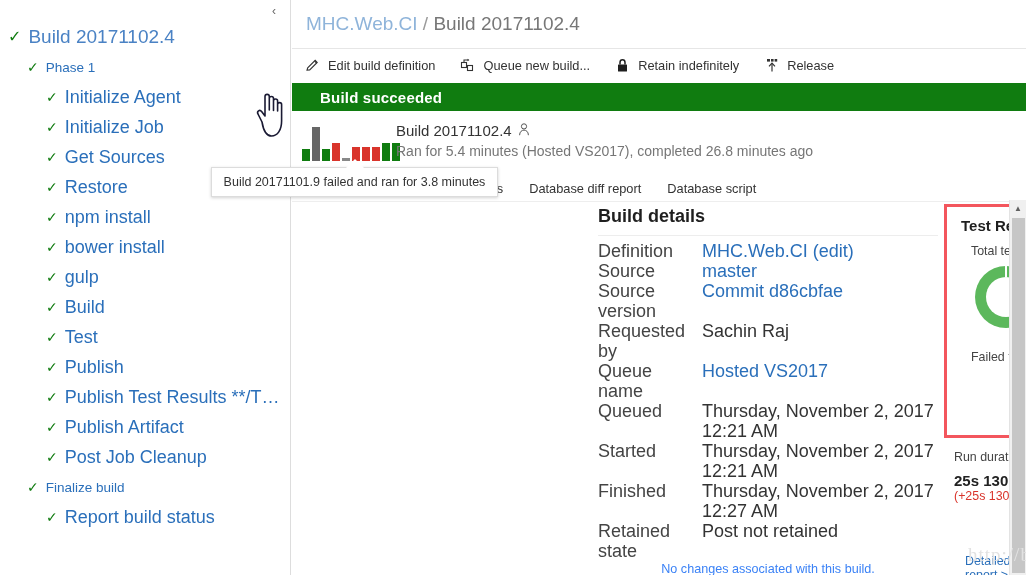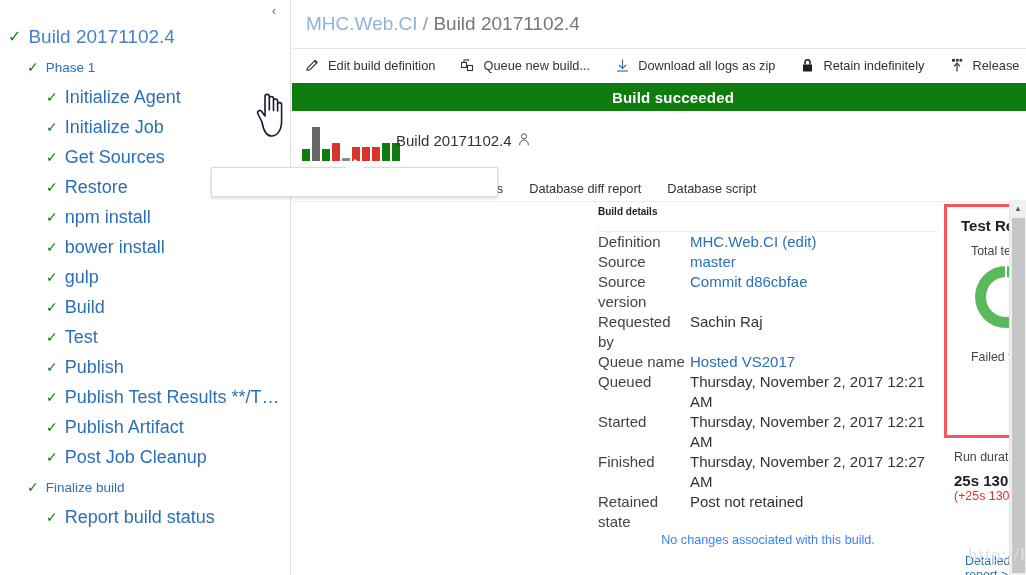--- a/index.html
+++ b/index.html
@@ -82,21 +82,20 @@
   }
   .tb-icon svg { display: block; }
 
   
   .status-banner {
     position: absolute; left: 0; top: 83px; right: 0; height: 28px;
     background: #107c10; color: #fff;
     font-size: 15px; font-weight: bold;
     display: flex; align-items: center; padding-left: 28px;
     letter-spacing: .2px;
-    justify-content: center;
   }
 
   
   .build-row {
     position: absolute; left: 0; top: 111px; right: 0; height: 60px;
     display: flex; align-items: center; padding-left: 8px;
   }
   .sparkline {
     width: 82px; height: 40px;
     display: flex; align-items: flex-end; gap: 2px;
@@ -138,25 +137,26 @@
     border-left: 9px solid transparent; border-right: 9px solid transparent;
     border-bottom: 9px solid #fff;
   }
 
   
   .cursor-hand { position: absolute; left: 248px; top: 88px; z-index: 40; }
 
   
   .left-col { position: absolute; left: 306px; top: 206px; width: 340px; }
   .sec-title {
-    font-size: 10px; font-weight: bold; color: #1f1f1f;
-    padding-bottom: 14px; border-bottom: 1px solid #ededed;
+    font-size: 18px; font-weight: bold; color: #1f1f1f;
+    padding-bottom: 8px; border-bottom: 1px solid #ededed;
+    margin-bottom: 5px;
   }
   .sec-title.spaced { margin-top: 20px; }
-  .kv { display: flex; font-size: 15px; line-height: 20px; }
+  .kv { display: flex; font-size: 18px; line-height: 20px; gap: 12px; }
   .kv .k { width: 92px; color: #444; flex: 0 0 92px; }
   .kv .v { color: #333; }
   .kv .v.link { color: #2a6fba; cursor: pointer; }
   .plain-note { font-size: 12.6px; color: #3b82f6; line-height: 17px; text-align: center; }
 
   
   .right-col { position: absolute; left: 652px; top: 204px; width: 342px; }
   .test-results-card {
     position: relative; border: 3px solid #f3565d;
     background: #fff; padding: 10px 14px 14px 14px;
@@ -320,30 +320,20 @@
         <div class="tb-item">
           <span class="tb-icon">
             <svg width="15" height="15" viewBox="0 0 15 15">
               <rect x="1.5" y="4.5" width="5" height="5" fill="none" stroke="#333" stroke-width="1.1"></rect>
               <rect x="7.5" y="7.5" width="5" height="5" fill="none" stroke="#333" stroke-width="1.1"></rect>
               <path d="M4 4.5 L4 2 L8.5 2" fill="none" stroke="#333" stroke-width="1.1"></path>
               <path d="M7.5 0.8 L9.4 2 L7.5 3.2 Z" fill="#333"></path>
             </svg>
           </span>
           <span>Queue new build...</span>
-        </div>
-        <div class="tb-item">
-          <span class="tb-icon">
-            <svg width="15" height="15" viewBox="0 0 15 15">
-              <path d="M7.5 1.5 L7.5 10" stroke="#3a6ea5" stroke-width="1.2"></path>
-              <path d="M4 7 L7.5 10.5 L11 7" fill="none" stroke="#3a6ea5" stroke-width="1.2"></path>
-              <path d="M2 13 L13 13" stroke="#3a6ea5" stroke-width="1.2"></path>
-            </svg>
-          </span>
-          <span>Download all logs as zip</span>
         </div>
         <div class="tb-item">
           <span class="tb-icon">
             <svg width="15" height="15" viewBox="0 0 15 15">
               <rect x="3" y="6.5" width="9" height="7" rx="0.5" fill="#1f1f1f"></rect>
               <path d="M5 6.5 L5 4.4 C5 2.7 6.1 1.8 7.5 1.8 C8.9 1.8 10 2.7 10 4.4 L10 6.5" fill="none" stroke="#1f1f1f" stroke-width="1.5"></path>
             </svg>
           </span>
           <span>Retain indefinitely</span>
         </div>
@@ -381,20 +371,21 @@
       <div class="build-meta">
         <div class="build-name">
           <span>Build 20171102.4</span>
           <span>
             <svg width="12" height="13" viewBox="0 0 12 13">
               <circle cx="6" cy="3.4" r="2.6" fill="none" stroke="#555" stroke-width="1"></circle>
               <path d="M1.6 12.2 C1.6 8.6 4 7.1 6 7.1 C8 7.1 10.4 8.6 10.4 12.2" fill="none" stroke="#555" stroke-width="1"></path>
             </svg>
           </span>
         </div>
+        <div class="build-sub">Ran for 5.4 minutes (Hosted VS2017), completed 26.8 minutes ago</div>
       </div>
     </div>
 
     <div class="tabs" id="tabs-root">
         <div class="tab">acts</div>
         <div class="tab">Code coverage*</div>
         <div class="tab">Tests</div>
         <div class="tab">Database diff report</div>
         <div class="tab">Database script</div>
       </div>
@@ -478,20 +469,21 @@
     <div class="detailed-report">Detailed report &gt;</div>
 
     <div class="scrollbar">
       <div class="sb-up">▲</div>
       <div class="sb-thumb"></div>
     </div>
   </div>
 
   <div class="tooltip">
     <div class="arrow"></div>
+    <span>Build 20171101.9 failed and ran for 3.8 minutes</span>
   </div>
 
   <div class="cursor-hand">
     <svg width="44" height="56" viewBox="0 0 44 56">
       <path d="M14 34 L10 26 C8.5 23.2 11.8 21.2 13.6 23.6 L17 28 L17 8.5 C17 5.6 21.3 5.6 21.3 8.5 L21.3 22 L21.3 10.5 C21.3 7.8 25.5 7.8 25.5 10.5 L25.5 22.5 L25.5 13 C25.5 10.4 29.6 10.4 29.6 13 L29.6 23 L29.6 16.5 C29.6 14 33.6 14 33.6 16.5 L33.6 33 C33.6 42 29.5 48 23.5 48 C18 48 15.5 43 14 34 Z" fill="#ffffff" stroke="#1a1a33" stroke-width="1.6" stroke-linejoin="round"></path>
     </svg>
   </div>
 
 </div>
 

